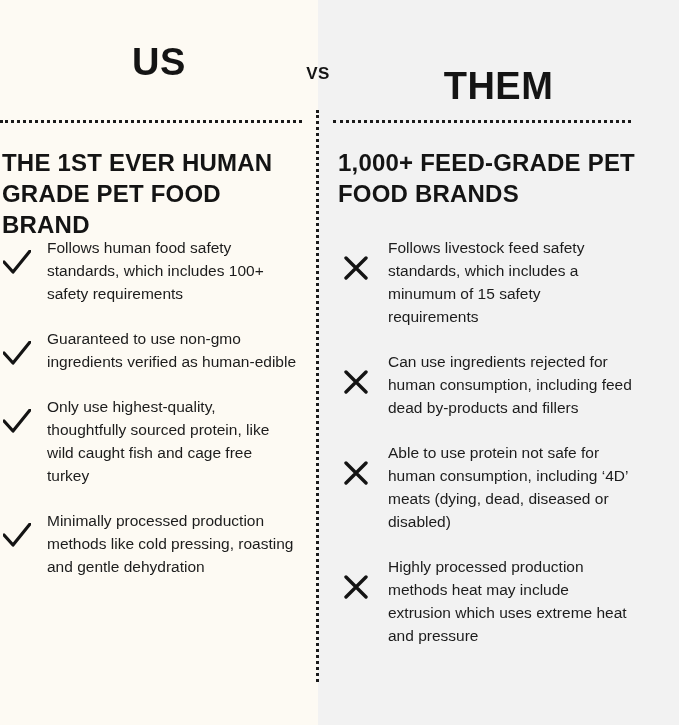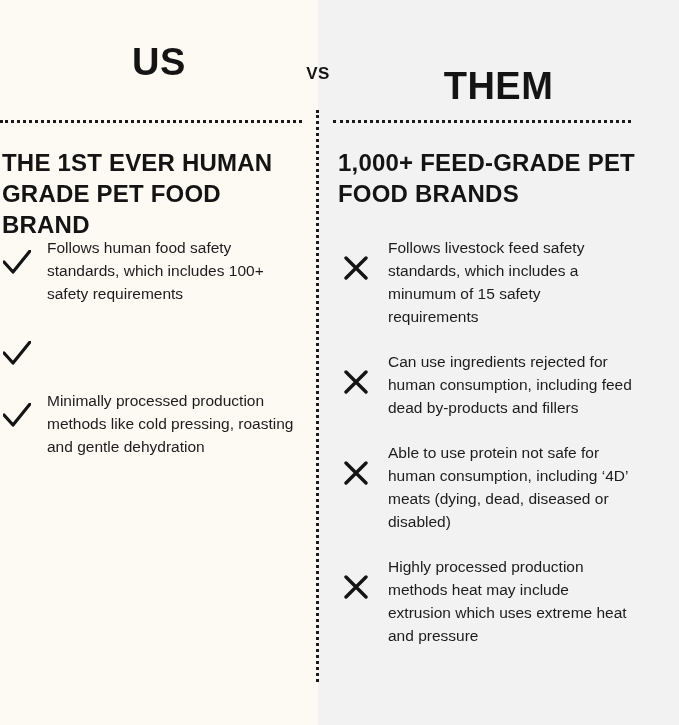--- a/index.html
+++ b/index.html
@@ -158,27 +158,36 @@
 
     <div class="item">
       <span class="mark mark-check">
         <svg width="28" height="26" viewBox="0 0 28 26" aria-hidden="true">
           <path d="M1 12 L10 22 L27 1" fill="none" stroke="#141414" stroke-width="3.2" stroke-linecap="round" stroke-linejoin="round"></path>
         </svg>
       </span>
       <span class="item-text">Follows human food safety standards, which includes 100+ safety requirements</span>
     </div>
 
-
-    <div class="item">
-      <span class="mark mark-check">
-        <svg width="28" height="26" viewBox="0 0 28 26" aria-hidden="true">
-          <path d="M1 12 L10 22 L27 1" fill="none" stroke="#141414" stroke-width="3.2" stroke-linecap="round" stroke-linejoin="round"></path>
-        </svg>
-      </span>
+    <div class="item">
+      <span class="mark mark-check">
+        <svg width="28" height="26" viewBox="0 0 28 26" aria-hidden="true">
+          <path d="M1 12 L10 22 L27 1" fill="none" stroke="#141414" stroke-width="3.2" stroke-linecap="round" stroke-linejoin="round"></path>
+        </svg>
+      </span>
+      <span class="item-text">Guaranteed to use non-gmo ingredients verified as human-edible</span>
+    </div>
+
+    <div class="item">
+      <span class="mark mark-check">
+        <svg width="28" height="26" viewBox="0 0 28 26" aria-hidden="true">
+          <path d="M1 12 L10 22 L27 1" fill="none" stroke="#141414" stroke-width="3.2" stroke-linecap="round" stroke-linejoin="round"></path>
+        </svg>
+      </span>
+      <span class="item-text">Only use highest-quality, thoughtfully sourced protein, like wild caught fish and cage free turkey</span>
     </div>
 
     <div class="item">
       <span class="mark mark-check">
         <svg width="28" height="26" viewBox="0 0 28 26" aria-hidden="true">
           <path d="M1 12 L10 22 L27 1" fill="none" stroke="#141414" stroke-width="3.2" stroke-linecap="round" stroke-linejoin="round"></path>
         </svg>
       </span>
       <span class="item-text">Minimally processed production methods like cold pressing, roasting and gentle dehydration</span>
     </div>

